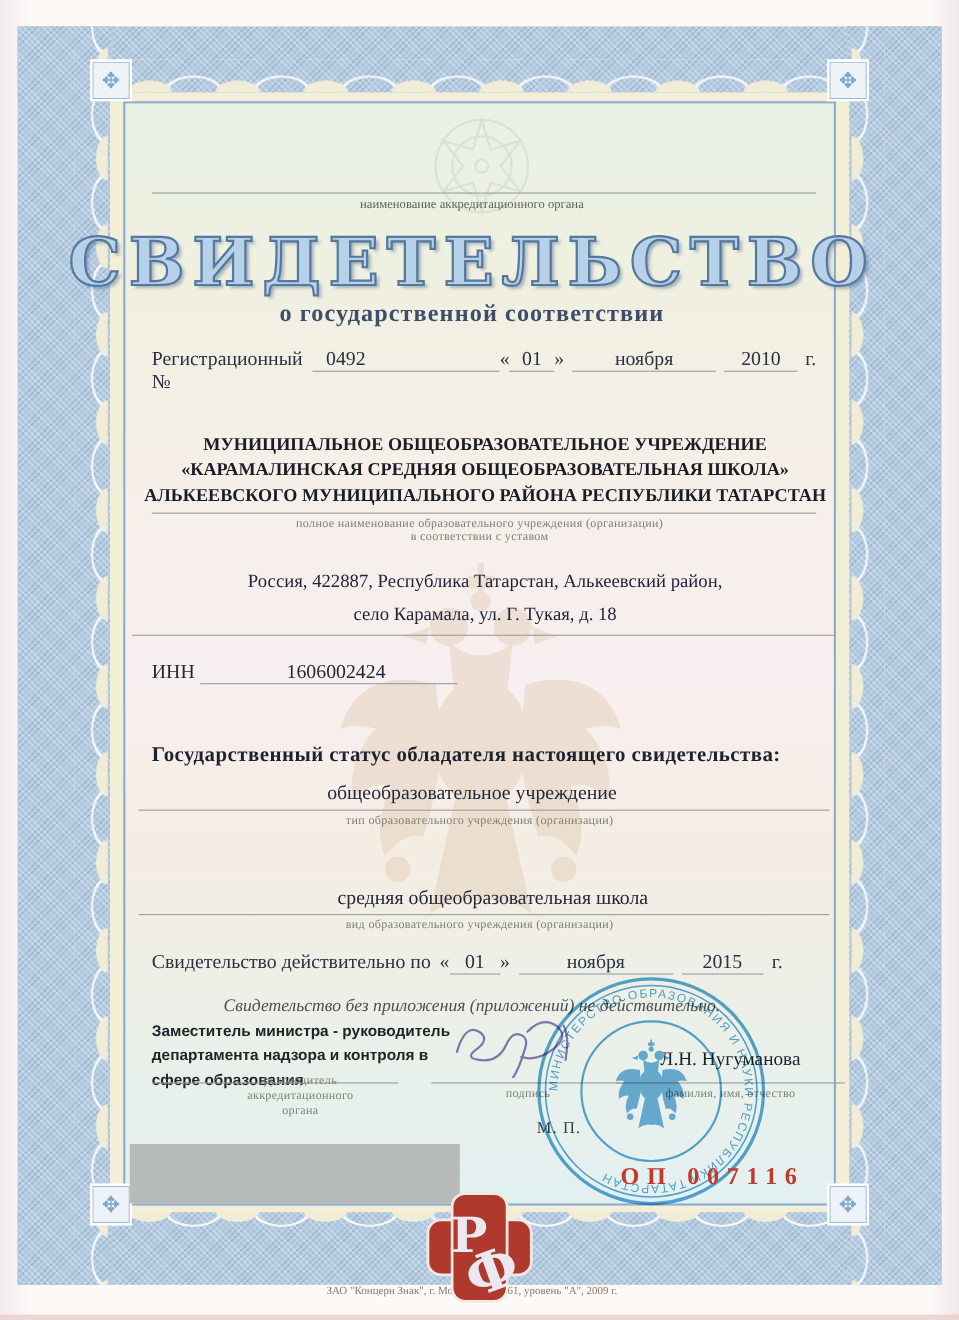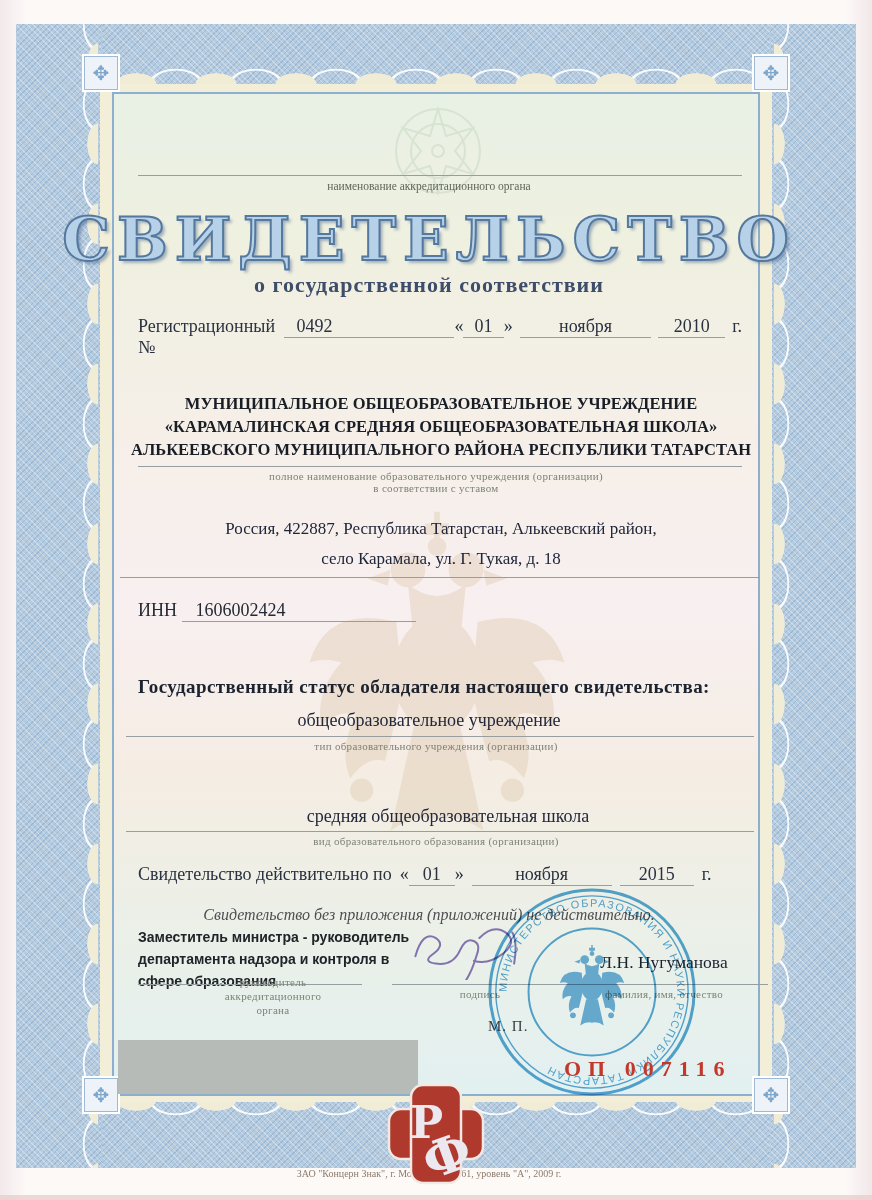--- a/index.html
+++ b/index.html
@@ -179,32 +179,32 @@
   <div class="cap" style="top:482px;left:0;right:0;">в соответствии с уставом</div>
 
   <div class="abs addr-block">
     <div>Россия, 422887, Республика Татарстан, Алькеевский район,</div>
     <div>село Карамала,  ул. Г. Тукая, д. 18</div>
   </div>
   <div class="rule" style="top:577px;left:120px;right:112px;"></div>
 
   <div class="abs inn-row" style="top:600px;">
     <span>ИНН</span>
-    <span class="u" style="width:220px;text-align:left;padding-left:14px;">1606002424</span>
+    <span class="u" style="width:220px;text-align:center;padding-left:14px;">1606002424</span>
   </div>
 
   <div class="abs status-heading" style="top:636px;margin-top:40px;">Государственный статус обладателя настоящего свидетельства:</div>
 
   <div class="abs ctr value-line" style="top:710px;">общеобразовательное учреждение</div>
   <div class="rule" style="top:736px;left:126px;right:118px;"></div>
   <div class="cap" style="top:740px;left:0;right:0;">тип образовательного учреждения (организации)</div>
 
   <div class="abs ctr value-line" style="top:806px;margin-left:38px;">средняя общеобразовательная школа</div>
   <div class="rule" style="top:831px;left:126px;right:118px;"></div>
-  <div class="cap" style="top:835px;left:0;right:0;">вид образовательного образования (организации)</div>
+  <div class="cap" style="top:835px;left:0;right:0;">вид образовательного учреждения (организации)</div>
 
   <div class="abs row valid-row">
     <span>Свидетельство действительно по</span>
     <span class="gap"></span>
     <span>«</span>
     <span class="u" style="width:46px">01</span>
     <span>»</span>
     <span class="gap"></span>
     <span class="u" style="width:140px">ноября</span>
     <span class="gap"></span>

